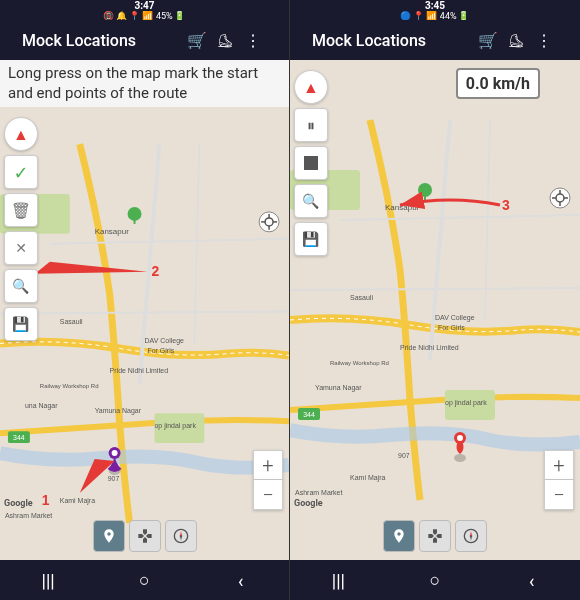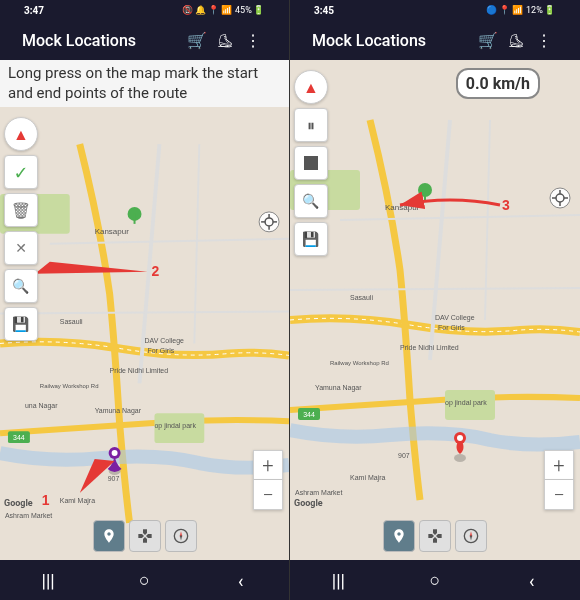--- a/index.html
+++ b/index.html
@@ -35,20 +35,21 @@
     .status-bar {
       height: 20px;
       background: #1a1a2e;
       display: flex;
       align-items: center;
       justify-content: space-between;
       padding: 0 24px;
       font-size: 9px;
       color: #fff;
       flex-shrink: 0;
+      flex-direction: column;
     }
 
     .status-bar .time {
       font-weight: bold;
       font-size: 10px;
     }
 
     .status-icons {
       display: flex;
       align-items: center;
@@ -224,21 +225,21 @@
       text-align: center;
     }
 
     
     .speed-display {
       position: absolute;
       top: 8px;
       right: 40px;
       background: #fff;
       border: 2px solid #888;
-      border-radius: 12px;
+      border-radius: 4px;
       padding: 4px 8px;
       font-size: 16px;
       font-weight: bold;
       color: #333;
     }
 
     
     .map-svg-overlay {
       position: absolute;
       top: 0; left: 0;
@@ -407,21 +408,21 @@
   </div>
 
   <div class="screen">
 
     <div class="status-bar">
       <span class="time">3:45</span>
       <div class="status-icons">
         <span>🔵</span>
         <span>📍</span>
         <span>📶</span>
-        <span style="font-size:9px">12%</span>
+        <span style="font-size:9px">44%</span>
         <span>🔋</span>
       </div>
     </div>
 
     <div class="app-bar">
       <span class="title">Mock Locations</span>
       <span class="icon-btn">🛒</span>
       <span class="icon-btn" style="font-size:13px">⛸</span>
       <span class="icon-btn">⋮</span>
     </div>

